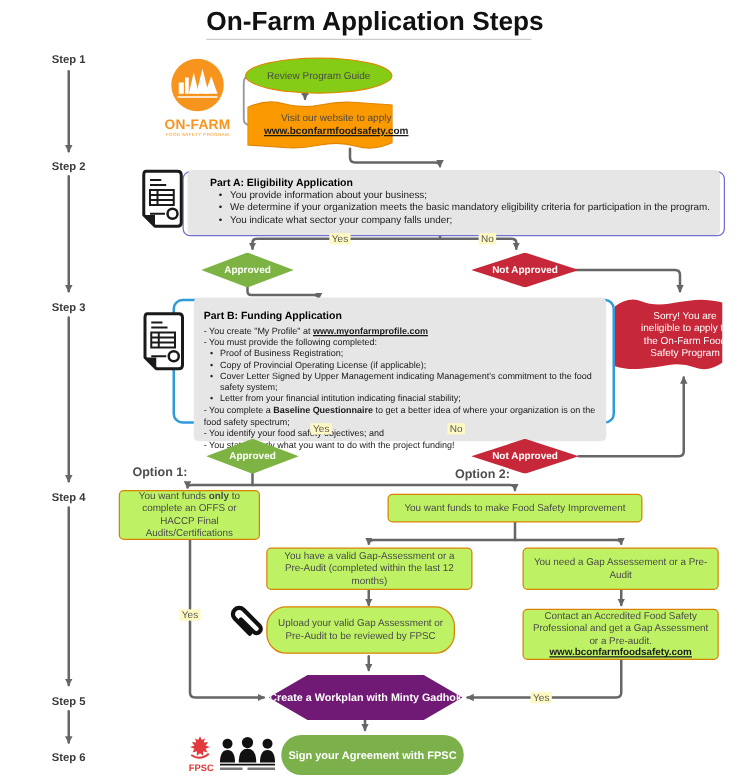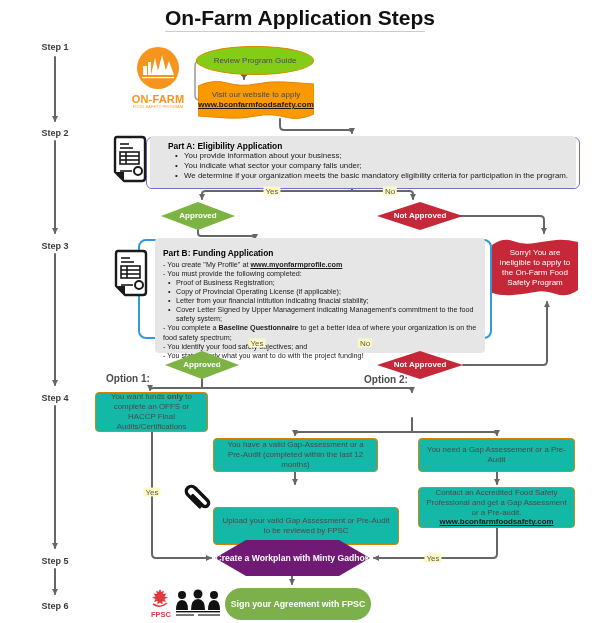--- a/index.html
+++ b/index.html
@@ -16,21 +16,21 @@
 
   
   .onfarm-logo{left:129px;top:46px;width:58px;text-align:center;}
   .onfarm-name{font-size:11px;font-weight:bold;color:#F7941E;letter-spacing:.2px;line-height:1;}
   .onfarm-sub{font-size:3.6px;color:#F7941E;letter-spacing:.3px;line-height:1.4;}
 
   .ellipse{left:196px;top:46px;width:116px;height:27px;background:#84cc16;border:1px solid #e08500;
            border-radius:50%;display:flex;align-items:center;justify-content:center;}
   .node-text{font-size:8px;color:#4a4a4a;text-align:center;line-height:1.25;}
 
-  .tape{display:flex;align-items:center;justify-content:center;}
+  .tape{display:flex;align-items:center;justify-content:center;padding-left:13px;}
   .tape svg{position:absolute;left:0;top:0;}
   .tape .tape-text{position:relative;z-index:2;}
   .tape-orange{left:198px;top:79px;width:116px;height:42px;}
   .tape-red{left:492px;top:237px;width:86px;height:61px;}
   .tape-red .node-text{color:#ffffff;}
 
   .link{font-weight:bold;text-decoration:underline;color:#1a1a1a;cursor:pointer;}
 
   .graybox{background:#E6E6E6;border-radius:4px;}
   .blue-frame-a{left:146px;top:137px;width:432px;height:50px;border:1.5px solid #7070CC;border-radius:6px;}
@@ -56,28 +56,28 @@
   .dred{background:#C62839;}
   .d-a1{left:161px;top:202px;width:74px;height:28px;}
   .d-r1{left:377px;top:202px;width:86px;height:28px;}
   .d-a2{left:165px;top:351px;width:74px;height:28px;}
   .d-r2{left:377px;top:351px;width:86px;height:28px;}
 
   .edge-label{transform:translate(-50%,-50%);background:#fef9c3;padding:0 2px;
               font-size:8px;color:#595959;white-space:nowrap;}
   .option-label{font-size:10px;font-weight:bold;color:#4d4d4d;white-space:nowrap;}
 
-  .orange-box{background:#14b8a6;border:1px solid #d98200;border-radius:4px;display:flex;
+  .orange-box{background:#bef264;border:1px solid #d98200;border-radius:4px;display:flex;
               align-items:center;justify-content:center;padding:2px 5px;box-sizing:border-box;}
   .orange-box .node-text{font-size:7.9px;}
   .ob1{left:95px;top:392px;width:113px;height:40px;}
   .ob2{left:310px;top:395px;width:204px;height:23px;}
   .ob3{left:213px;top:438px;width:165px;height:34px;}
   .ob4{left:418px;top:438px;width:157px;height:34px;}
-  .ob5{left:213px;top:507px;width:186px;height:38px;}
+  .ob5{left:213px;top:485px;width:151px;height:38px;border-radius:16px;}
   .ob6{left:418px;top:487px;width:157px;height:41px;}
 
   .hexagon{left:215px;top:540px;width:155px;height:36px;background:#701a75;display:flex;
            align-items:center;justify-content:center;
            clip-path:polygon(0 50%,20% 0,80% 0,100% 50%,80% 100%,20% 100%);}
   .hexagon .node-text{color:#fff;font-weight:bold;font-size:8.6px;}
 
   .pill{left:225px;top:588px;width:146px;height:32px;background:#7CB04B;border-radius:16px;
         display:flex;align-items:center;justify-content:center;}
   .pill .node-text{color:#fff;font-weight:bold;font-size:8.8px;}
@@ -190,22 +190,22 @@
     <div class="tape-text node-text">
       <div><span>Visit our website to apply</span></div>
       <div><span class="link">www.bconfarmfoodsafety.com</span></div>
     </div>
   </div>
 
   <div class="abs blue-frame-a"></div>
   <div class="abs graybox parta-box">
     <div class="doc-head">Part A: Eligibility Application</div>
     <div class="doc-text bullet">You provide information about your business;</div>
+    <div class="doc-text bullet">We determine if your organization meets the basic mandatory eligibility criteria for participation in the program.</div>
     <div class="doc-text bullet">You indicate what sector your company falls under;</div>
-    <div class="doc-text bullet">We determine if your organization meets the basic mandatory eligibility criteria for participation in the program.</div>
   </div>
   <span class="abs doc-icon doc-icon-a">
     <svg width="37" height="48" viewBox="0 0 37 48">
       <path d="M6 2 H31 Q34 2 34 5 V43 Q34 46 31 46 H13 L4 37 V5 Q4 2 6 2 Z" fill="#ffffff" stroke="#1a1a1a" stroke-width="2.4" stroke-linejoin="round"></path>
       <path d="M4 37 L13 46 L13 37 Z" fill="#1a1a1a"></path>
       <g stroke="#1a1a1a" stroke-width="1.6">
         <line x1="9" y1="9" x2="18" y2="9"></line>
         <line x1="9" y1="13" x2="22" y2="13"></line>
         <rect x="9" y="17" width="19" height="12" fill="none"></rect>
         <line x1="9" y1="21" x2="28" y2="21"></line>
@@ -235,22 +235,22 @@
 
   <div class="abs blue-frame-b"></div>
   <div class="abs graybox partb-box">
     <span class="doc-head">Part B: Funding Application</span>
     <div class="doc-text-sm">
       <span>- You create "My Profile" at </span><span class="link">www.myonfarmprofile.com</span>
     </div>
     <div class="doc-text-sm">- You must provide the following completed:</div>
     <div class="doc-text-sm bullet-sm">Proof of Business Registration;</div>
     <div class="doc-text-sm bullet-sm">Copy of Provincial Operating License (if applicable);</div>
+    <div class="doc-text-sm bullet-sm">Cover Letter Signed by Upper Management indicating Management's commitment to the food safety system;</div>
     <div class="doc-text-sm bullet-sm">Letter from your financial intitution indicating finacial stability;</div>
-    <div class="doc-text-sm bullet-sm">Cover Letter Signed by Upper Management indicating Management's commitment to the food safety system;</div>
     <div class="doc-text-sm">
       <span>- You complete a </span><b>Baseline Questionnaire</b><span> to get a better idea of where your organization is on the food safety spectrum;</span>
     </div>
     <div class="doc-text-sm">- You identify your food safety objectives; and</div>
     <div class="doc-text-sm">- You state clearly what you want to do with the project funding!</div>
   </div>
   <span class="abs doc-icon doc-icon-b">
     <svg width="37" height="48" viewBox="0 0 37 48">
       <path d="M6 2 H31 Q34 2 34 5 V43 Q34 46 31 46 H13 L4 37 V5 Q4 2 6 2 Z" fill="#ffffff" stroke="#1a1a1a" stroke-width="2.4" stroke-linejoin="round"></path>
       <path d="M4 37 L13 46 L13 37 Z" fill="#1a1a1a"></path>
@@ -274,20 +274,23 @@
   </div>
   <div class="abs diamond dred d-r2">
     <span class="node-text">Not Approved</span>
   </div>
 
   <div class="abs option-label" style="left:106px;top:373px;">Option 1:</div>
   <div class="abs option-label" style="left:364px;top:374px;">Option 2:</div>
 
   <div class="abs orange-box ob1">
     <span class="node-text"><span>You want funds </span><b>only</b><span> to complete an OFFS or HACCP Final Audits/Certifications</span></span>
+  </div>
+  <div class="abs orange-box ob2">
+    <span class="node-text">You want funds to make Food Safety Improvement</span>
   </div>
   <div class="abs orange-box ob3">
     <span class="node-text">You have a valid Gap-Assessment or a Pre-Audit (completed within the last 12 months)</span>
   </div>
   <div class="abs orange-box ob4">
     <span class="node-text">You need a Gap Assessement or a Pre-Audit</span>
   </div>
   <div class="abs orange-box ob5">
     <span class="node-text">Upload your valid Gap Assessment or Pre-Audit to be reviewed by FPSC</span>
   </div>

